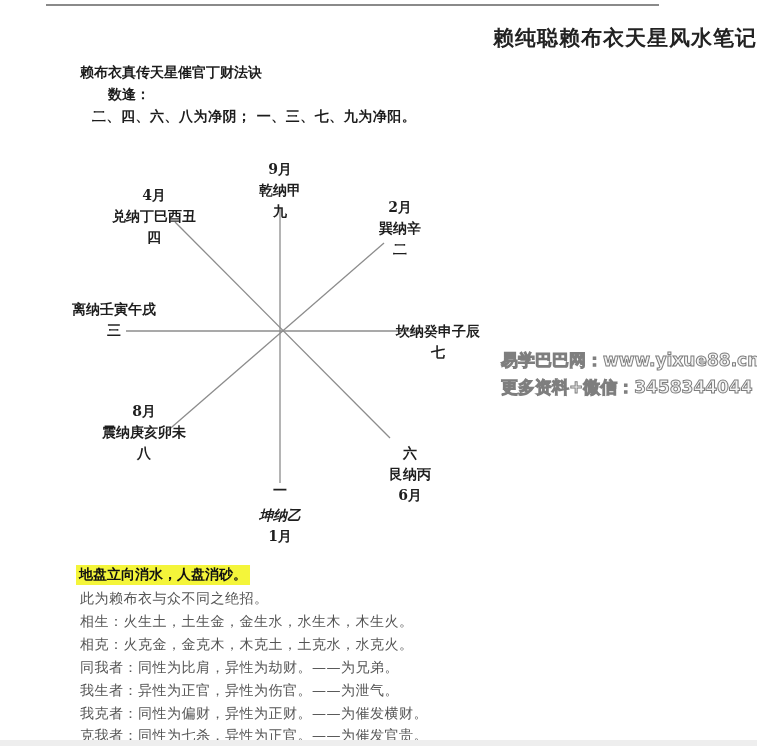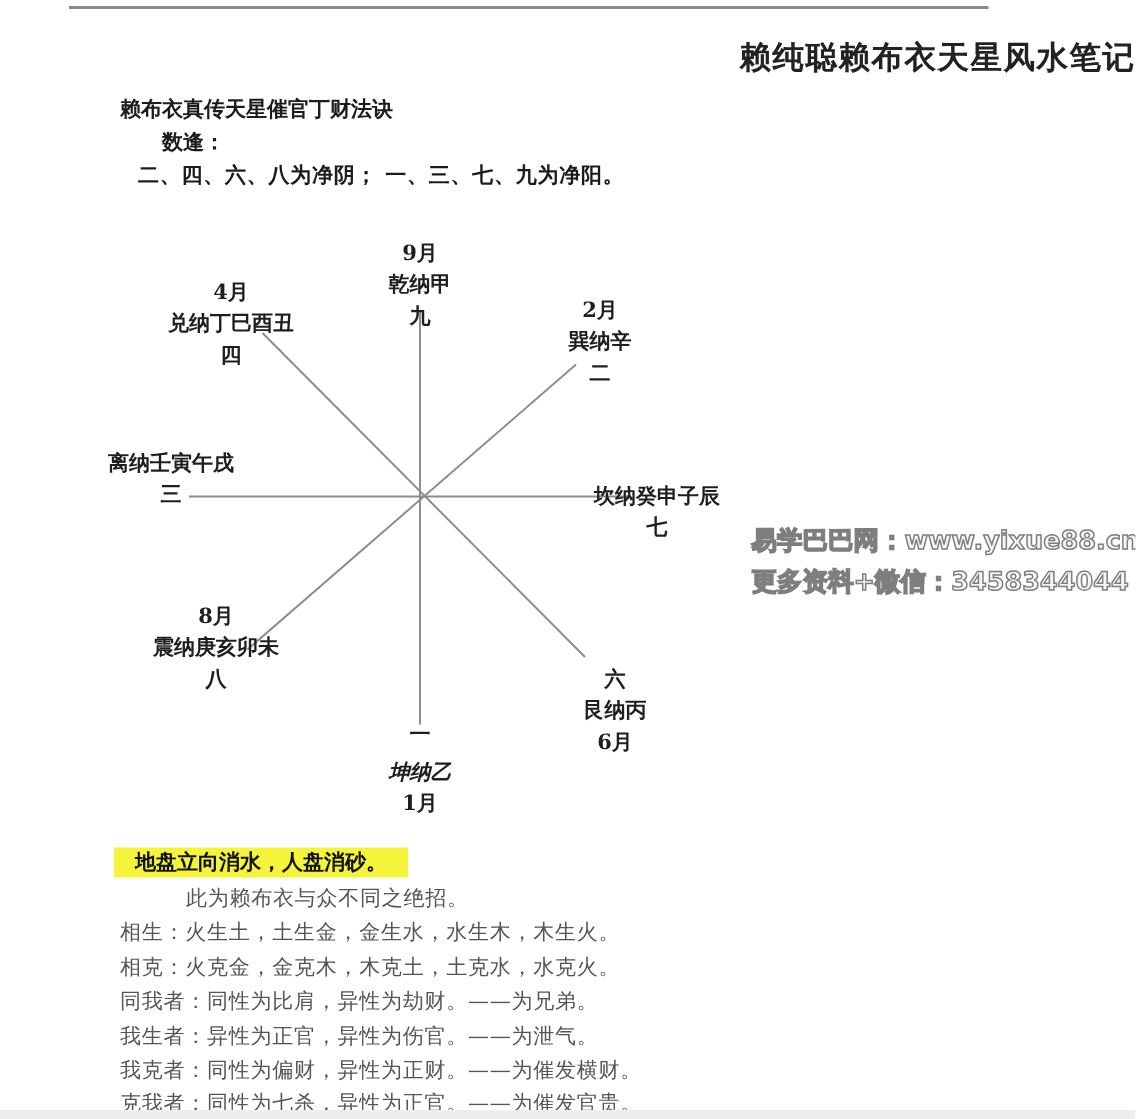--- a/index.html
+++ b/index.html
@@ -9,21 +9,21 @@
     .title { position:absolute; left:0; width:757px; top:24px; text-align:right; font-size:21px; font-weight:bold;
              font-family:"DejaVu Sans","Liberation Sans",sans-serif; letter-spacing:1px; color:#222; }
     .t { position:absolute; white-space:nowrap; font-size:14px; font-weight:bold; color:#1c1c1c; }
     .lbl { position:absolute; text-align:center; font-size:14px; font-weight:bold; color:#1e1e1e;
            font-family:"DejaVu Sans","Liberation Sans",sans-serif; line-height:21px; white-space:nowrap;margin-top:11px; }
     .lbl .m { font-family:"DejaVu Serif","Liberation Serif",serif; }
     svg.diagram { position:absolute; left:0; top:0; }
     .wm { position:absolute; left:501px; font-size:17px; font-weight:bold; color:#f5f5f5; white-space:nowrap;
           font-family:"DejaVu Sans","Liberation Sans",sans-serif;
           -webkit-text-stroke:1px #7e7e7e; letter-spacing:0px; }
-    .hl { position:absolute; left:76px; top:565px; background:#f4f53a; padding:1px 14px; font-size:14px; font-weight:bold;
+    .hl { position:absolute; left:76px; top:565px; background:#f4f53a; padding:1px 3px; font-size:14px; font-weight:bold;
           font-family:"DejaVu Sans","Liberation Sans",sans-serif; color:#111; }
     .body-line { position:absolute; left:80px; font-size:14px; color:#555; white-space:nowrap; letter-spacing:0.5px; }
     .bottom-band { position:absolute; left:0; top:740px; width:757px; height:6px; background:#eeeeee; }
   </style>
 </head>
 <body>
 
 <div class="top-rule"></div>
 
 <div class="title">赖纯聪赖布衣天星风水笔记</div>
@@ -84,21 +84,21 @@
   <div class="m">4月</div>
   <div>兑纳丁巳酉丑</div>
   <div>四</div>
 </div>
 
 <div class="wm" style="top:349px;">易学巴巴网：www.yixue88.cn</div>
 <div class="wm" style="top:376px;">更多资料+微信：3458344044</div>
 
 <div class="hl">地盘立向消水，人盘消砂。</div>
 
-<div class="body-line" style="top:590px;margin-left:44px;">此为赖布衣与众不同之绝招。</div>
+<div class="body-line" style="top:590px;">此为赖布衣与众不同之绝招。</div>
 <div class="body-line" style="top:613px;">相生：火生土，土生金，金生水，水生木，木生火。</div>
 <div class="body-line" style="top:636px;">相克：火克金，金克木，木克土，土克水，水克火。</div>
 <div class="body-line" style="top:659px;">同我者：同性为比肩，异性为劫财。——为兄弟。</div>
 <div class="body-line" style="top:682px;">我生者：异性为正官，异性为伤官。——为泄气。</div>
 <div class="body-line" style="top:705px;">我克者：同性为偏财，异性为正财。——为催发横财。</div>
 <div class="body-line" style="top:727px;">克我者：同性为七杀，异性为正官。——为催发官贵。</div>
 
 <div class="bottom-band"></div>
 
 </body></html>

